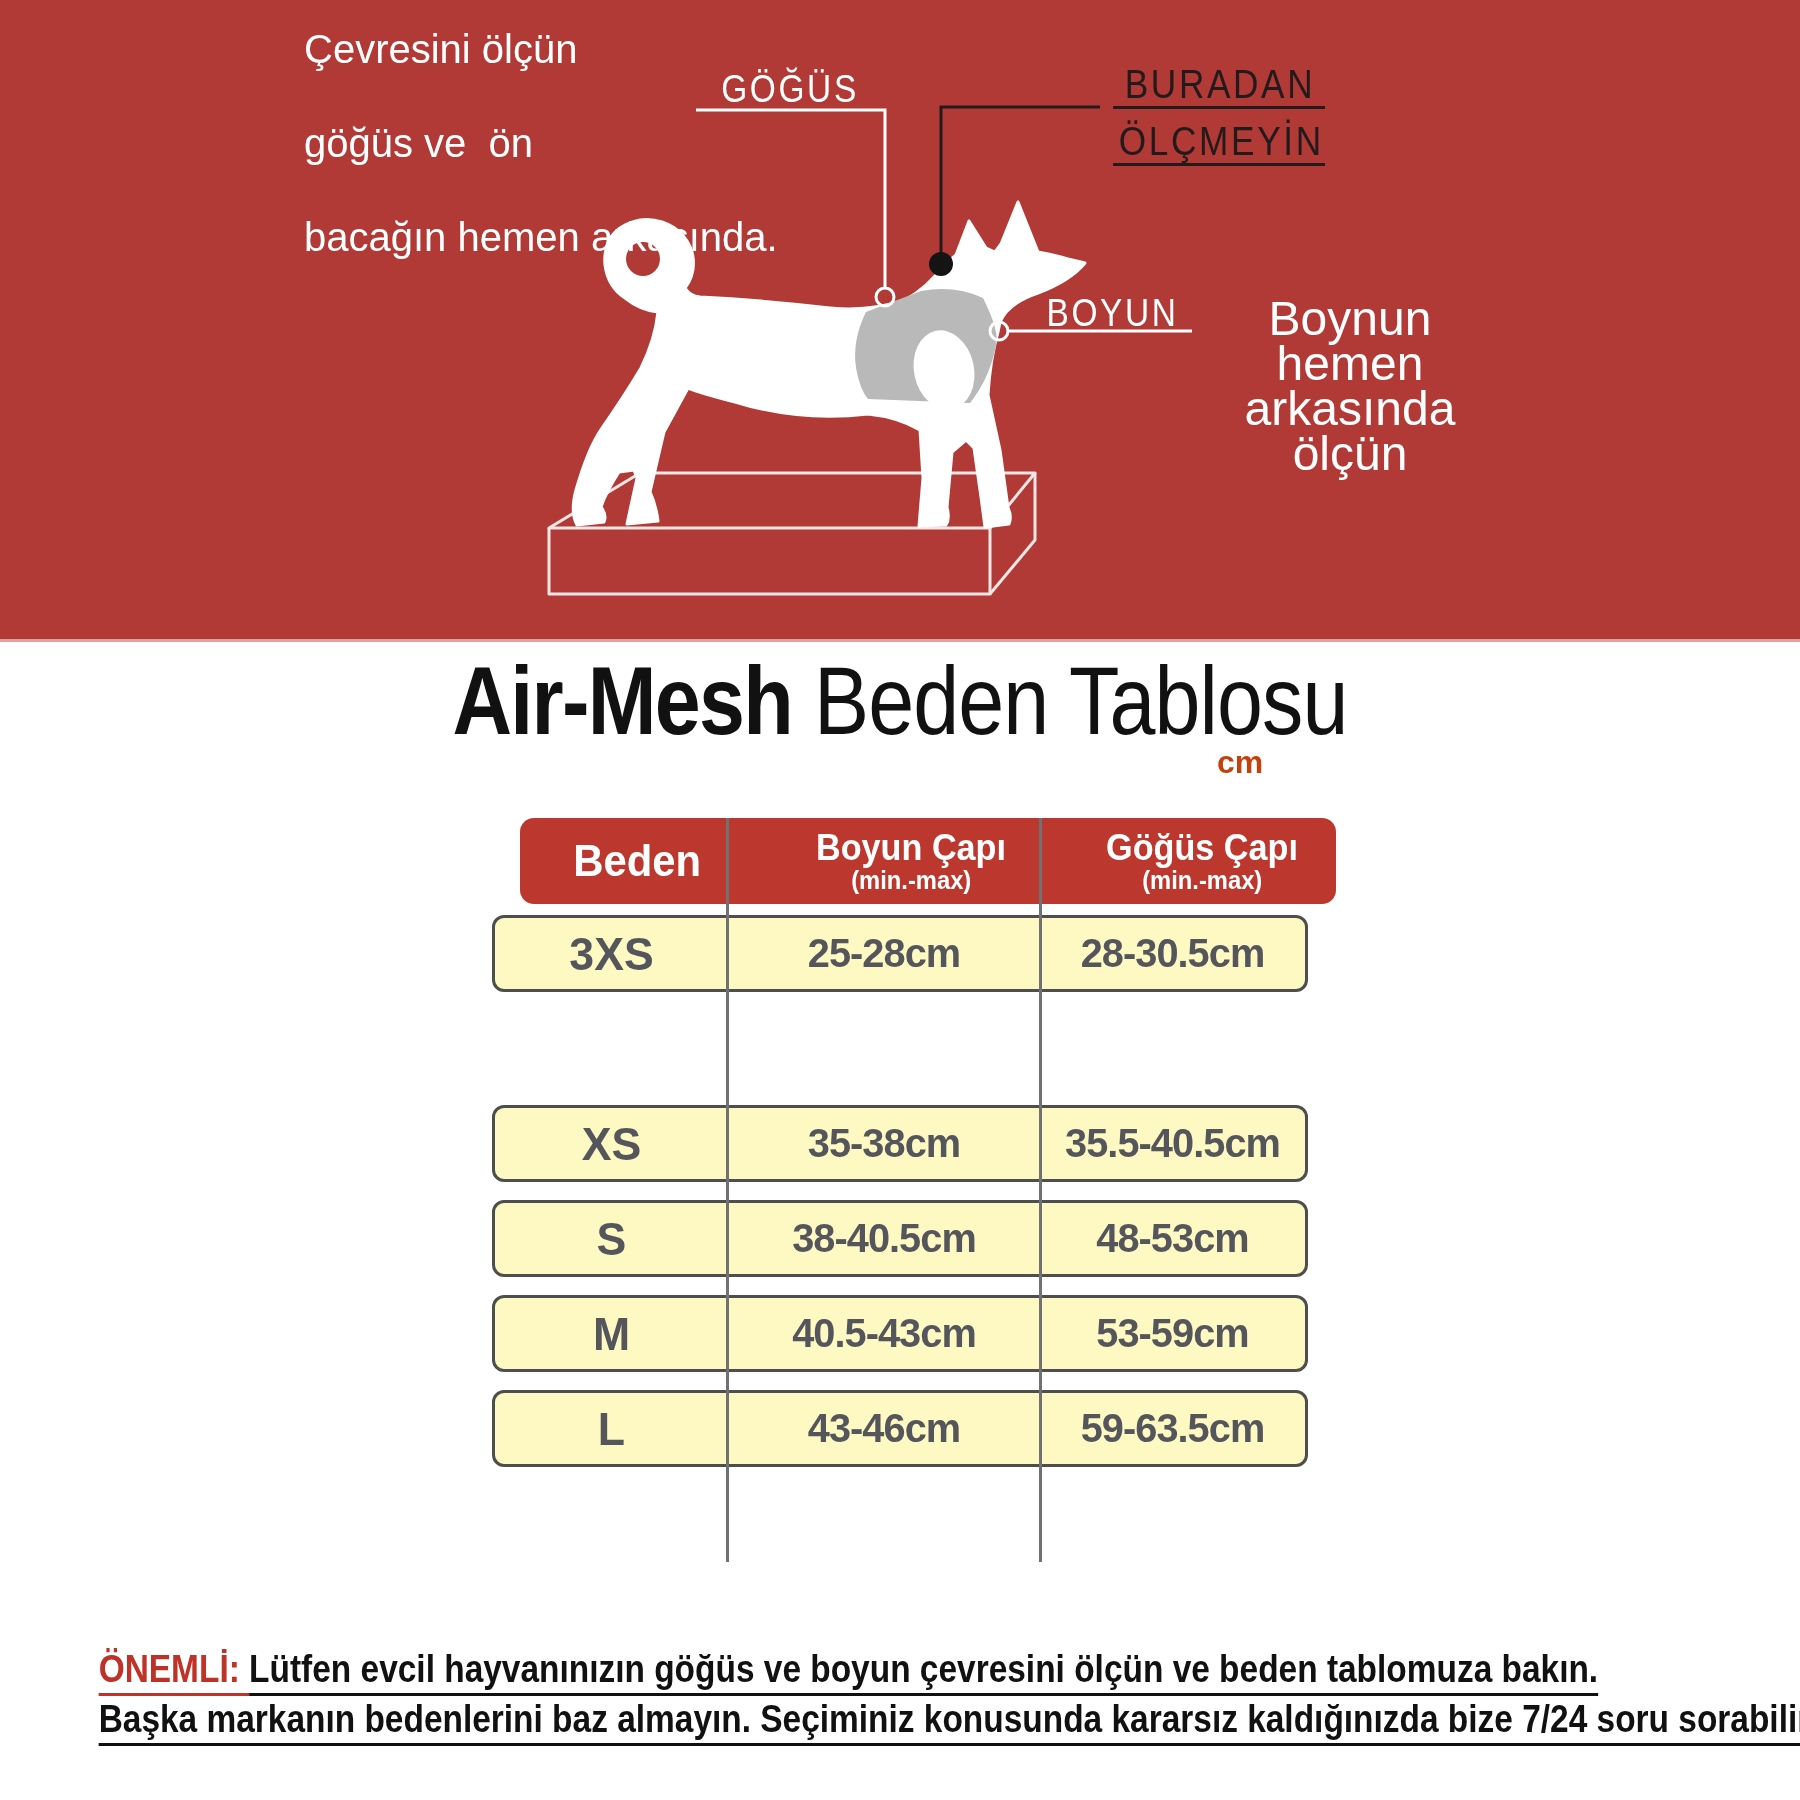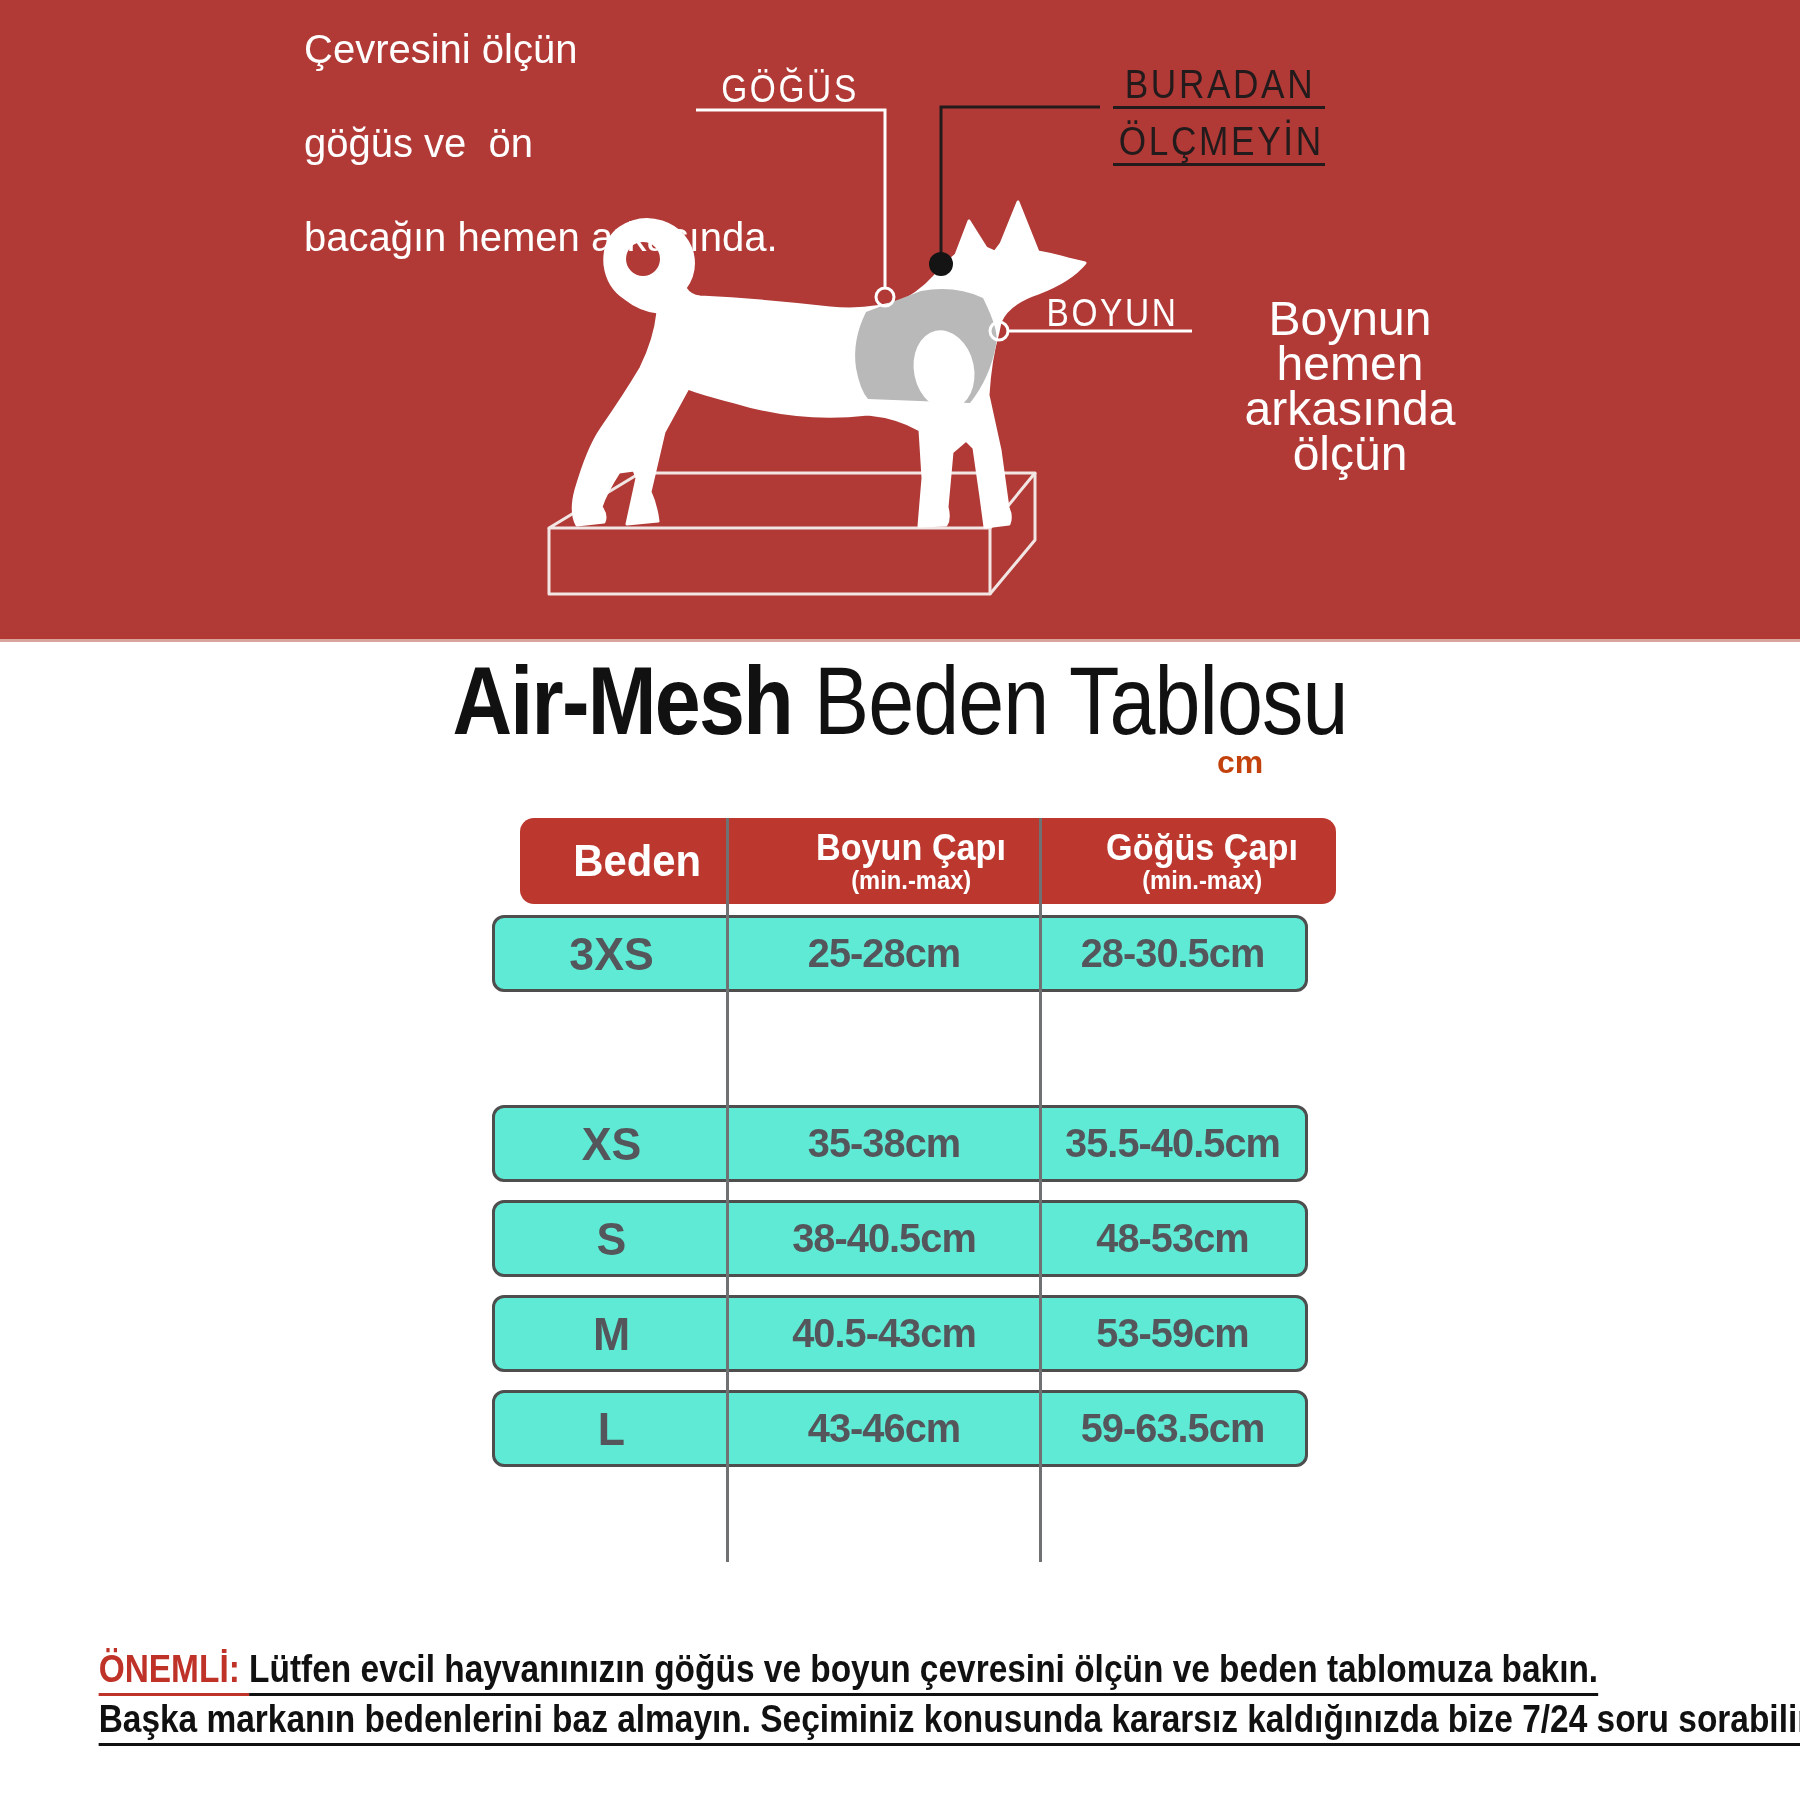--- a/index.html
+++ b/index.html
@@ -25,21 +25,21 @@
   .title-reg{font-weight:400;letter-spacing:-1px;}
   .title-unit{position:absolute;left:1180px;top:744px;width:120px;text-align:center;
               font-size:32px;font-weight:700;color:#c2410c;}
   
   .thead{position:absolute;left:492px;top:818px;width:816px;height:86px;background:#BC382F;
          border-radius:14px;display:grid;grid-template-columns:235px 313px 268px;z-index:1;margin-left:28px;}
   .thead .cell{position:relative;z-index:3;display:flex;flex-direction:column;align-items:center;justify-content:center;color:#fff;}
   .h-size{font-size:44px;font-weight:700;transform:scaleX(.95);}
   .h-main{font-size:36px;font-weight:700;line-height:38px;transform:scaleX(.95);}
   .h-sub{font-size:25px;font-weight:700;line-height:26px;transform:scaleX(.95);}
-  .trow{position:absolute;left:492px;width:816px;height:77px;background:#5eead4;border:3px solid #4E4E4E;
+  .trow{position:absolute;left:492px;width:816px;height:77px;background:#fef9c3;border:3px solid #4E4E4E;
         border-radius:12px;box-sizing:border-box;display:grid;grid-template-columns:233px 312px 265px;z-index:1;}
   .trow .cell{position:relative;z-index:3;display:flex;align-items:center;justify-content:center;color:#55565B;}
   .c-size{font-size:46px;font-weight:700;transform:scaleX(.97);}
   .c-val{font-size:41px;font-weight:700;letter-spacing:-1px;transform:scaleX(.97);white-space:nowrap;}
   .r0{top:915px;} .r1{top:1010px;} .r2{top:1105px;} .r3{top:1200px;} .r4{top:1295px;} .r5{top:1390px;} .r6{top:1485px;}
   .vdiv{position:absolute;top:818px;width:3px;height:744px;background:#6F7173;z-index:2;}
   .vd1{left:726px;} .vd2{left:1039px;}
   
   .footer{position:absolute;left:0;top:1646px;width:1644px;text-align:center;}
   .f-line{white-space:nowrap;transform:scaleX(.88);transform-origin:50% 50%;font-size:38px;font-weight:700;line-height:47px;}

